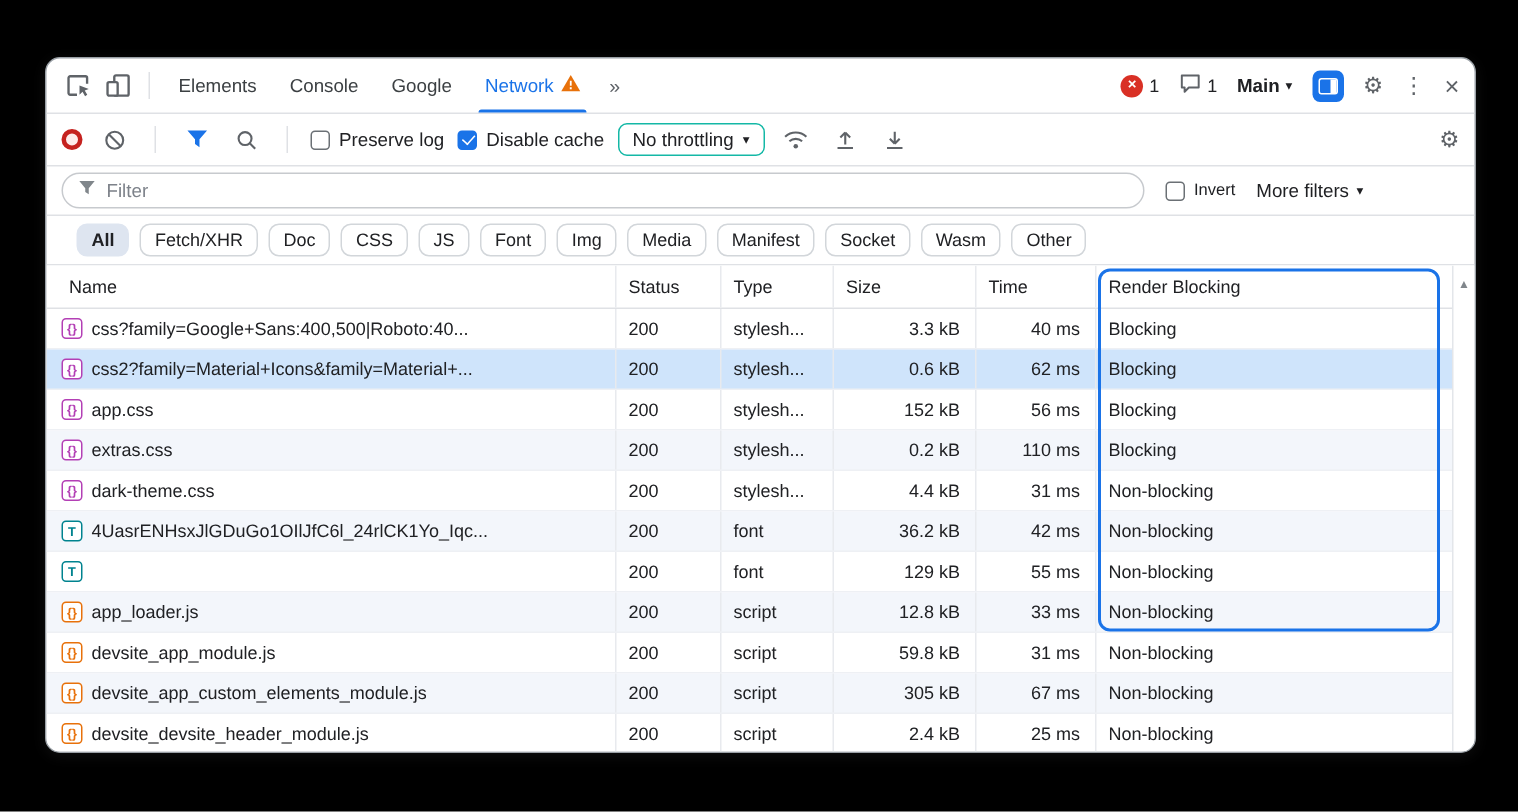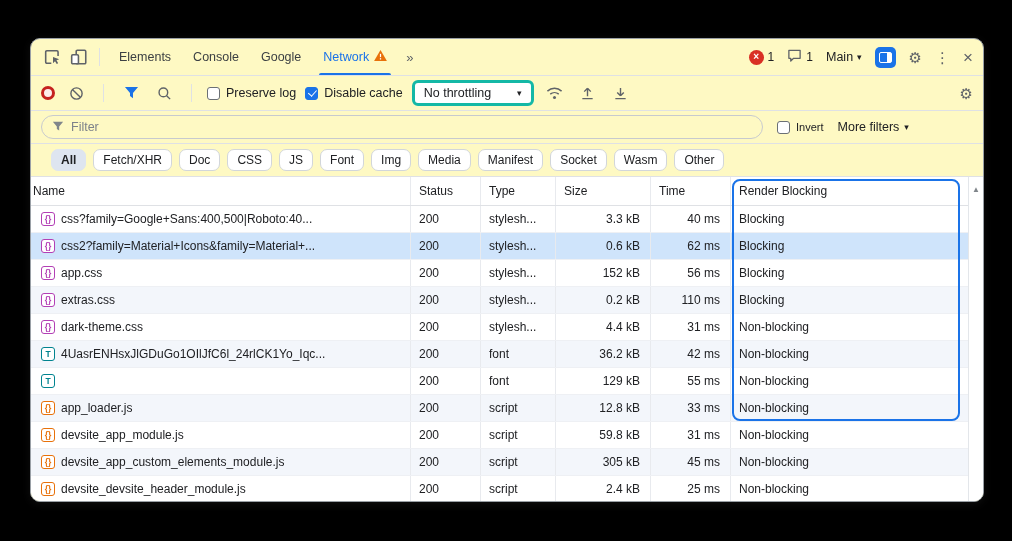--- a/index.html
+++ b/index.html
@@ -9,71 +9,71 @@
     -webkit-font-smoothing:antialiased;
   }
   :root{
     --accent:#1a73e8; --selected-row:#cfe4fb; --stripe:#f3f6fb;
     --error:#d93025; --warning:#e8710a;
     --icon-css:#b33fb5; --icon-font:#00838f; --icon-script:#e8710a;
     --border:#dfe1e5; --muted:#5f6368;
   }
   .window{
     position:absolute;left:30px;top:38px;width:952px;height:462px;
-    background:#fef9c3;border:1px solid #9aa0a6;border-radius:10px;
+    background:#ffffff;border:1px solid #9aa0a6;border-radius:10px;
     display:flex;flex-direction:column;overflow:hidden;
     box-shadow:0 2px 10px rgba(255,255,255,0.06);
   }
   
   .tabbar{height:36px;flex:0 0 36px;display:flex;align-items:center;border-bottom:1px solid var(--border);padding:0 10px;gap:2px;}
   .iconbtn{display:flex;align-items:center;justify-content:center;width:24px;height:24px;border-radius:4px;color:var(--muted);}
   .vdiv{width:1px;height:18px;background:var(--border);margin:0 6px;flex:0 0 1px;}
   .tabs{display:flex;height:100%;}
   .tab{padding:0 11px;height:100%;display:flex;align-items:center;gap:5px;font-size:12.5px;color:#3c4043;position:relative;white-space:nowrap;}
   .tab.active{color:var(--accent);}
   .tab.active::after{content:"";position:absolute;left:7px;right:7px;bottom:0;height:2.5px;background:var(--accent);border-radius:2px 2px 0 0;}
   .overflow-btn{font-size:13px;color:var(--muted);padding:0 6px;}
   .tabbar-spacer{flex:1;}
   .right-cluster{display:flex;align-items:center;gap:13px;}
   .badge{display:flex;align-items:center;gap:4px;font-size:12px;color:#202124;}
   .badge-circle{width:15px;height:15px;border-radius:50%;background:var(--error);color:#fff;font-size:10px;line-height:1;display:flex;align-items:center;justify-content:center;font-weight:bold;}
-  .main-menu{display:flex;align-items:center;gap:4px;font-size:12.5px;}
+  .main-menu{display:flex;align-items:center;gap:4px;font-size:12.5px;font-weight:bold;}
   .caret{font-size:9px;color:#202124;}
   .dock{width:21px;height:21px;border-radius:5px;background:var(--accent);display:flex;align-items:center;justify-content:center;}
   .dock-inner{width:11px;height:9px;border:1.5px solid #fff;border-radius:2px;position:relative;}
   .dock-inner::after{content:"";position:absolute;right:0;top:0;bottom:0;width:3.5px;background:#fff;}
   .glyph{color:var(--muted);line-height:1;}
   .g-gear{font-size:15px;}
   .g-kebab{font-size:15px;letter-spacing:0;}
   .g-close{font-size:17px;}
   
   .nettoolbar{height:34px;flex:0 0 34px;display:flex;align-items:center;border-bottom:1px solid var(--border);padding:0 10px;gap:9px;justify-content:space-between;}
   .record-dot{width:8px;height:8px;border-radius:50%;border:3px solid #c5221f;background:#fdeceb;flex:0 0 auto;}
   .cb{width:13px;height:13px;border:1.5px solid #6b7075;border-radius:3px;background:#fff;flex:0 0 auto;position:relative;box-sizing:border-box;}
   .cb.checked{background:var(--accent);border-color:var(--accent);}
   .cb.checked::after{content:"";position:absolute;left:3.5px;top:0.5px;width:3.5px;height:7px;border:solid #fff;border-width:0 1.8px 1.8px 0;transform:rotate(42deg);}
   .cb-group{display:flex;align-items:center;gap:6px;font-size:12.5px;}
-  .select{display:flex;align-items:center;gap:26px;border:3px solid #14b8a6;border-radius:6px;padding:3px 9px;font-size:12.5px;background:#fff;}
+  .select{display:flex;align-items:center;gap:6px;border:1px solid #14b8a6;border-radius:6px;padding:3px 9px;font-size:12.5px;background:#fff;}
   .toolbar-spacer{flex:1;}
   
   .filterbar{height:32px;flex:0 0 32px;display:flex;align-items:center;border-bottom:1px solid var(--border);padding:0 10px;gap:14px;}
   .filter-input{flex:1;display:flex;align-items:center;gap:7px;border:1px solid #c7cace;border-radius:13px;height:22px;padding:0 10px;max-width:700px;}
   .placeholder{color:#7d828a;font-size:12.5px;}
   .label12{font-size:11px;color:#202124;}
   .more-filters{display:flex;align-items:center;gap:5px;font-size:12.5px;}
   
   .chipsbar{height:32px;flex:0 0 32px;display:flex;align-items:center;border-bottom:1px solid var(--border);padding:0 20px;gap:7px;}
   .chip{border:1px solid #d2d6da;border-radius:7px;padding:3px 9px;font-size:12px;color:#202124;white-space:nowrap;background:#fff;}
   .chip.selected{background:#dee5f0;border-color:#dee5f0;font-weight:bold;}
   
   .tablewrap{flex:1;position:relative;overflow:hidden;background:#fff;}
   .grid{display:grid;grid-template-columns:380px 70px 75px 95px 80px 1fr;margin-right:14px;}
   .hrow{height:28px;border-bottom:1px solid var(--border);}
   .hcell{display:flex;align-items:center;font-size:12px;color:#202124;padding-left:8px;border-right:1px solid #e8eaee;overflow:hidden;white-space:nowrap;box-sizing:border-box;}
-  .hcell.c-name{padding-left:2px;}
+  .hcell.c-name{padding-left:15px;}
   .hcell.c-render{border-right:none;}
   .row{height:27px;box-sizing:border-box;border-bottom:1px solid #eef0f4;}
   .row.stripe{background:var(--stripe);}
   .row.selected{background:var(--selected-row);}
   .cell{display:flex;align-items:center;font-size:12px;color:#202124;padding-left:8px;border-right:1px solid #e8eaee;overflow:hidden;white-space:nowrap;box-sizing:border-box;}
   .cell.c-name{padding-left:10px;gap:6px;}
   .cell.c-size,.cell.c-time{justify-content:flex-end;padding-right:10px;padding-left:0;}
   .cell.c-render{border-right:none;}
   .nametext{overflow:hidden;text-overflow:ellipsis;text-align:right;}
   .ficon{width:14px;height:14px;flex:0 0 14px;border-radius:3px;display:flex;align-items:center;justify-content:center;font-size:8.5px;font-weight:bold;box-sizing:border-box;border:1px solid currentColor;background:#fff;}
@@ -347,21 +347,21 @@
           <div class="cell c-render">Non-blocking</div>
         </div>
         <div class="grid row stripe">
           <div class="cell c-name">
             <span class="ficon ficon-script">{}</span>
             <span class="nametext">devsite_app_custom_elements_module.js</span>
           </div>
           <div class="cell c-status">200</div>
           <div class="cell c-type">script</div>
           <div class="cell c-size">305 kB</div>
-          <div class="cell c-time">45 ms</div>
+          <div class="cell c-time">67 ms</div>
           <div class="cell c-render">Non-blocking</div>
         </div>
         <div class="grid row">
           <div class="cell c-name">
             <span class="ficon ficon-script">{}</span>
             <span class="nametext">devsite_devsite_header_module.js</span>
           </div>
           <div class="cell c-status">200</div>
           <div class="cell c-type">script</div>
           <div class="cell c-size">2.4 kB</div>

